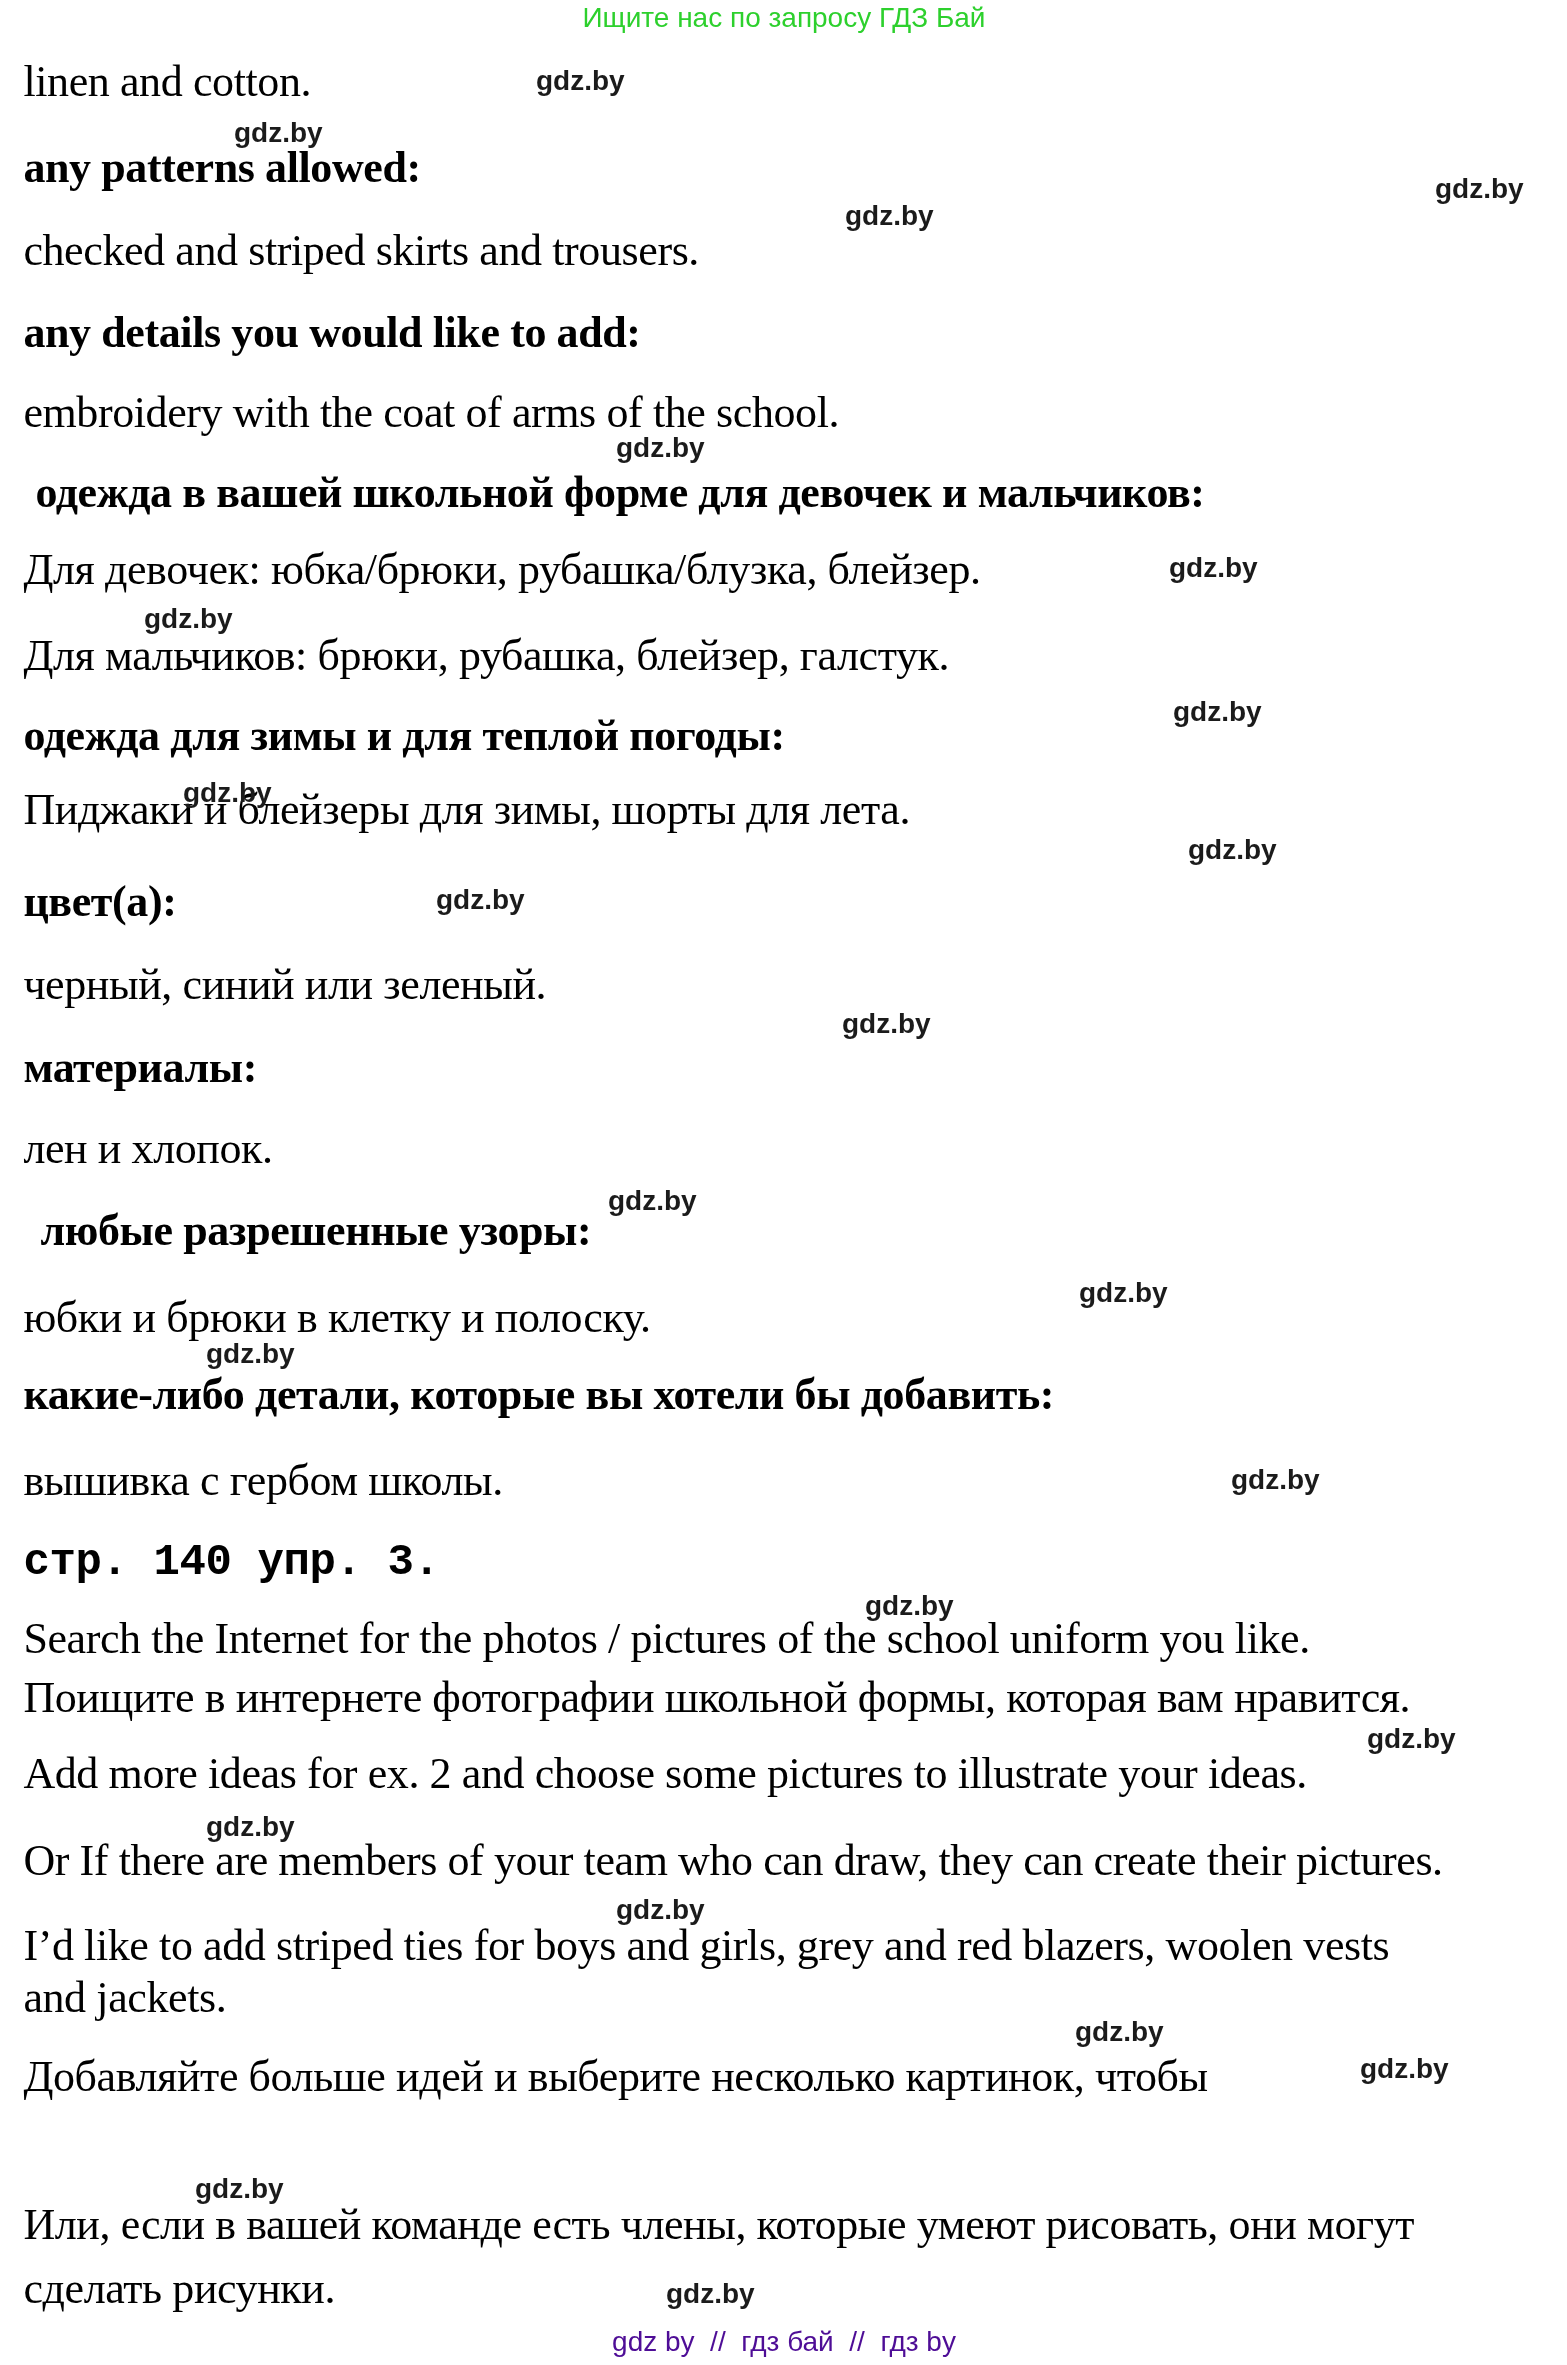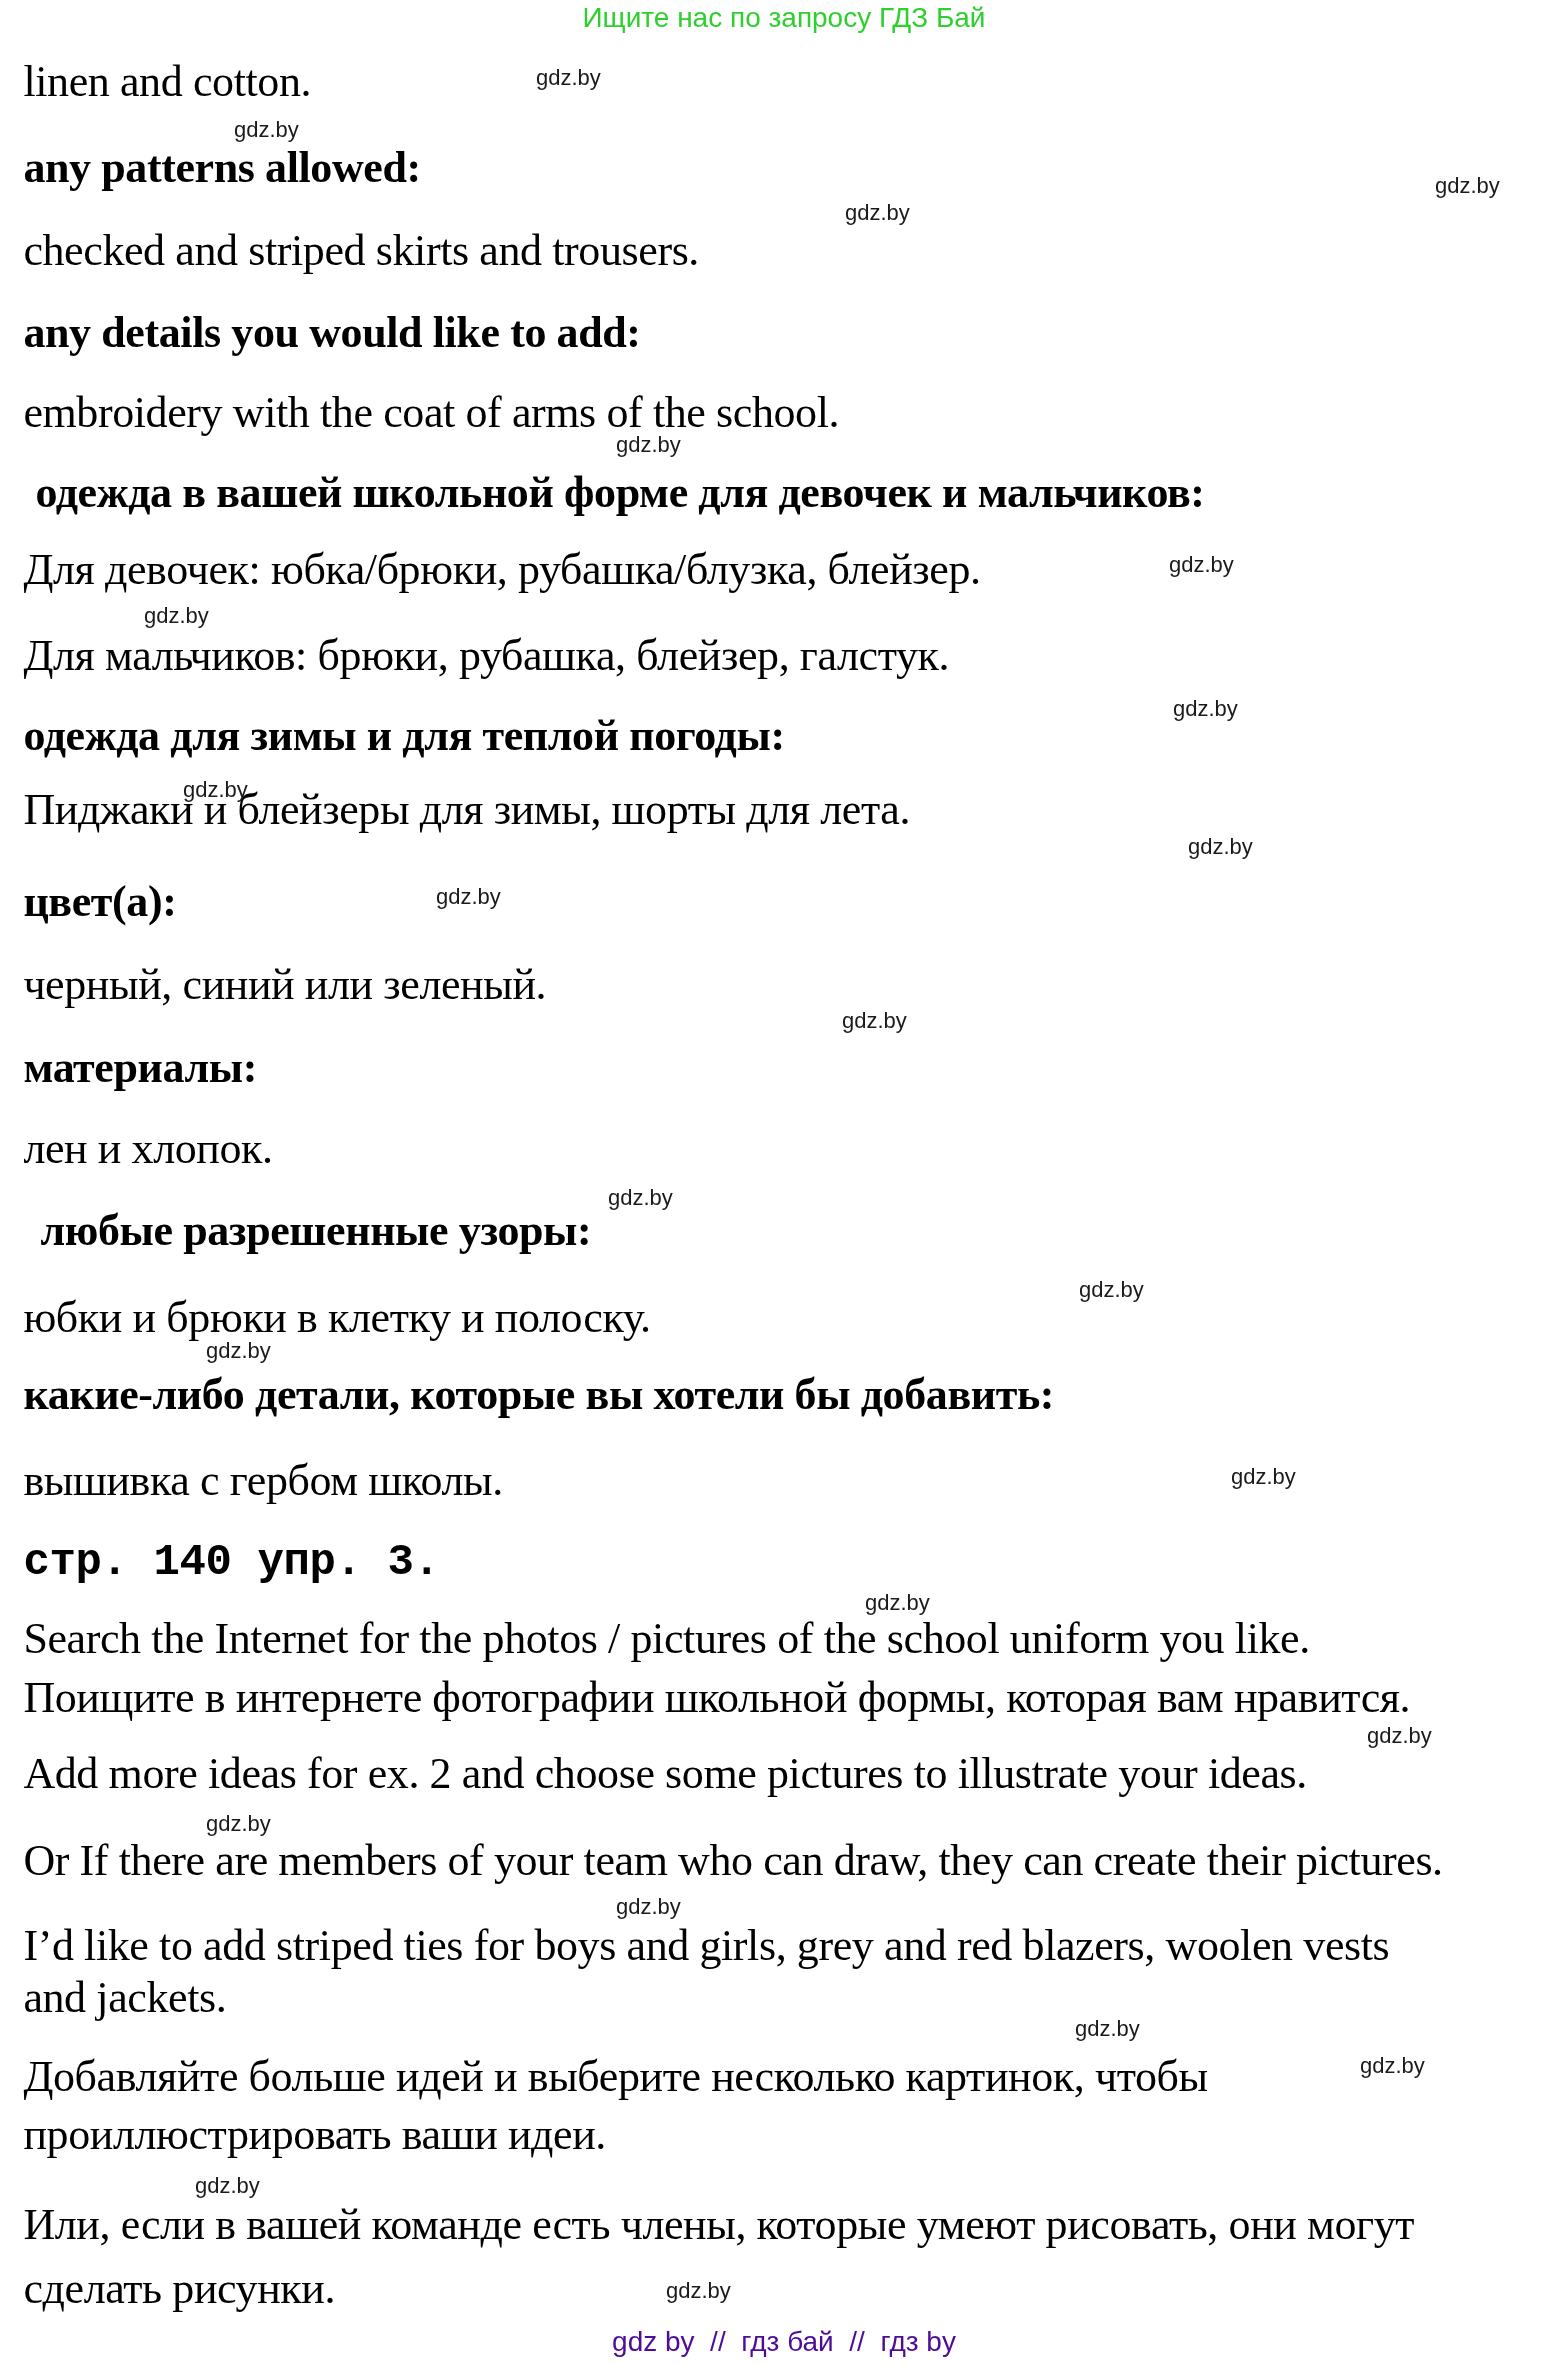--- a/index.html
+++ b/index.html
@@ -34,23 +34,24 @@
     color: #000000;
     white-space: nowrap;
     letter-spacing: -0.4px;
   }
   .line.bold {
     font-weight: bold;
   }
   .wm {
     position: absolute;
     font-family: "Liberation Sans", sans-serif;
-    font-size: 22px;
+    font-size: 28px;
     line-height: 1.1;
     white-space: nowrap;
+    font-weight: bold;
   }
   .footer-watermark {
     position: absolute;
     top: 2327px;
     left: 0;
     width: 100%;
     text-align: center;
     font-family: "Liberation Sans", sans-serif;
     font-size: 28px;
     line-height: 1.1;
@@ -83,21 +84,20 @@
     <div class="line bold" style="top: 1370px;">какие-либо детали, которые вы хотели бы добавить:</div>
     <div class="line" style="top: 1456px;">вышивка с гербом школы.</div>
     <div class="line bold" style="top: 1537px; font-family: Liberation Mono, monospace;">стр. 140 упр. 3.</div>
     <div class="line" style="top: 1614px;">Search the Internet for the photos / pictures of the school uniform you like.</div>
     <div class="line" style="top: 1673px;">Поищите в интернете фотографии школьной формы, которая вам нравится.</div>
     <div class="line" style="top: 1749px;">Add more ideas for ex. 2 and choose some pictures to illustrate your ideas.</div>
     <div class="line" style="top: 1836px;">Or If there are members of your team who can draw, they can create their pictures.</div>
     <div class="line" style="top: 1921px;">I’d like to add striped ties for boys and girls, grey and red blazers, woolen vests</div>
     <div class="line" style="top: 1973px;">and jackets.</div>
     <div class="line" style="top: 2052px;">Добавляйте больше идей и выберите несколько картинок, чтобы</div>
-    <div class="line" style="top: 2110px;">проиллюстрировать ваши идеи.</div>
     <div class="line" style="top: 2200px;">Или, если в вашей команде есть члены, которые умеют рисовать, они могут</div>
     <div class="line" style="top: 2264px;">сделать рисунки.</div>
     <span class="wm" style="left: 536px; top: 66px; color: rgb(27, 27, 27);">gdz.by</span>
     <span class="wm" style="left: 234px; top: 118px; color: rgb(27, 27, 27);">gdz.by</span>
     <span class="wm" style="left: 1435px; top: 174px; color: rgb(27, 27, 27);">gdz.by</span>
     <span class="wm" style="left: 845px; top: 201px; color: rgb(27, 27, 27);">gdz.by</span>
     <span class="wm" style="left: 616px; top: 433px; color: rgb(27, 27, 27);">gdz.by</span>
     <span class="wm" style="left: 1169px; top: 553px; color: rgb(27, 27, 27);">gdz.by</span>
     <span class="wm" style="left: 144px; top: 604px; color: rgb(27, 27, 27);">gdz.by</span>
     <span class="wm" style="left: 1173px; top: 697px; color: rgb(27, 27, 27);">gdz.by</span>

